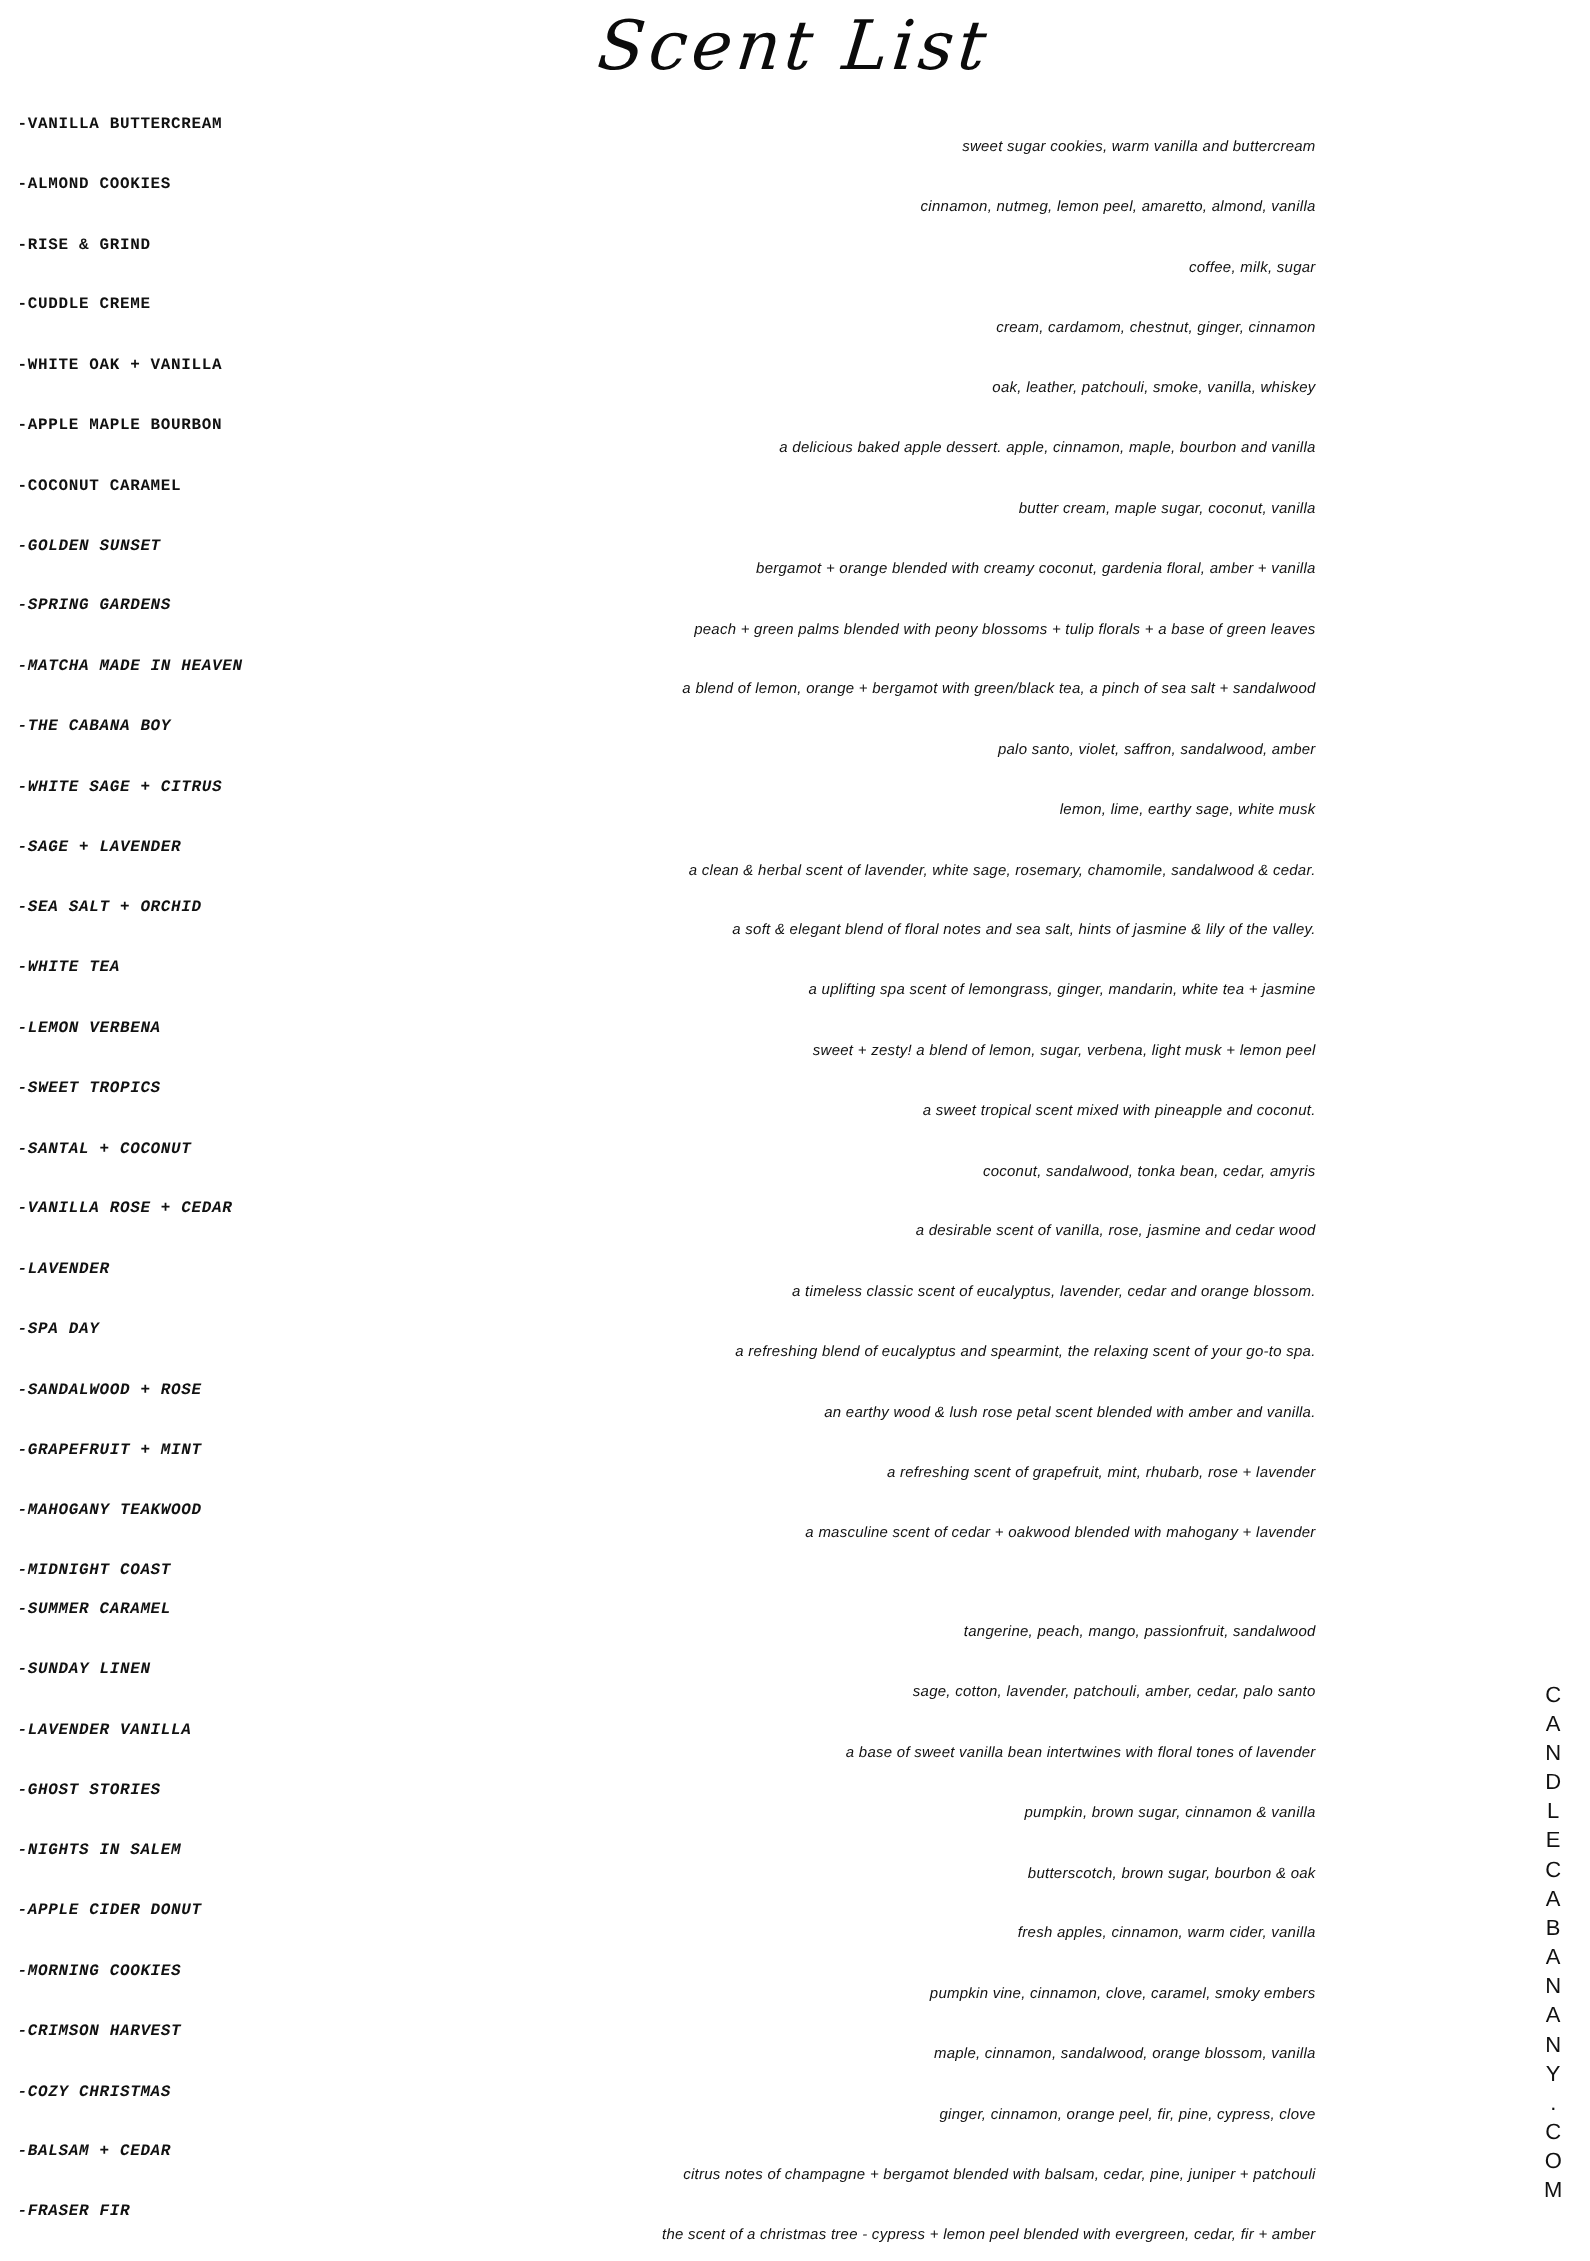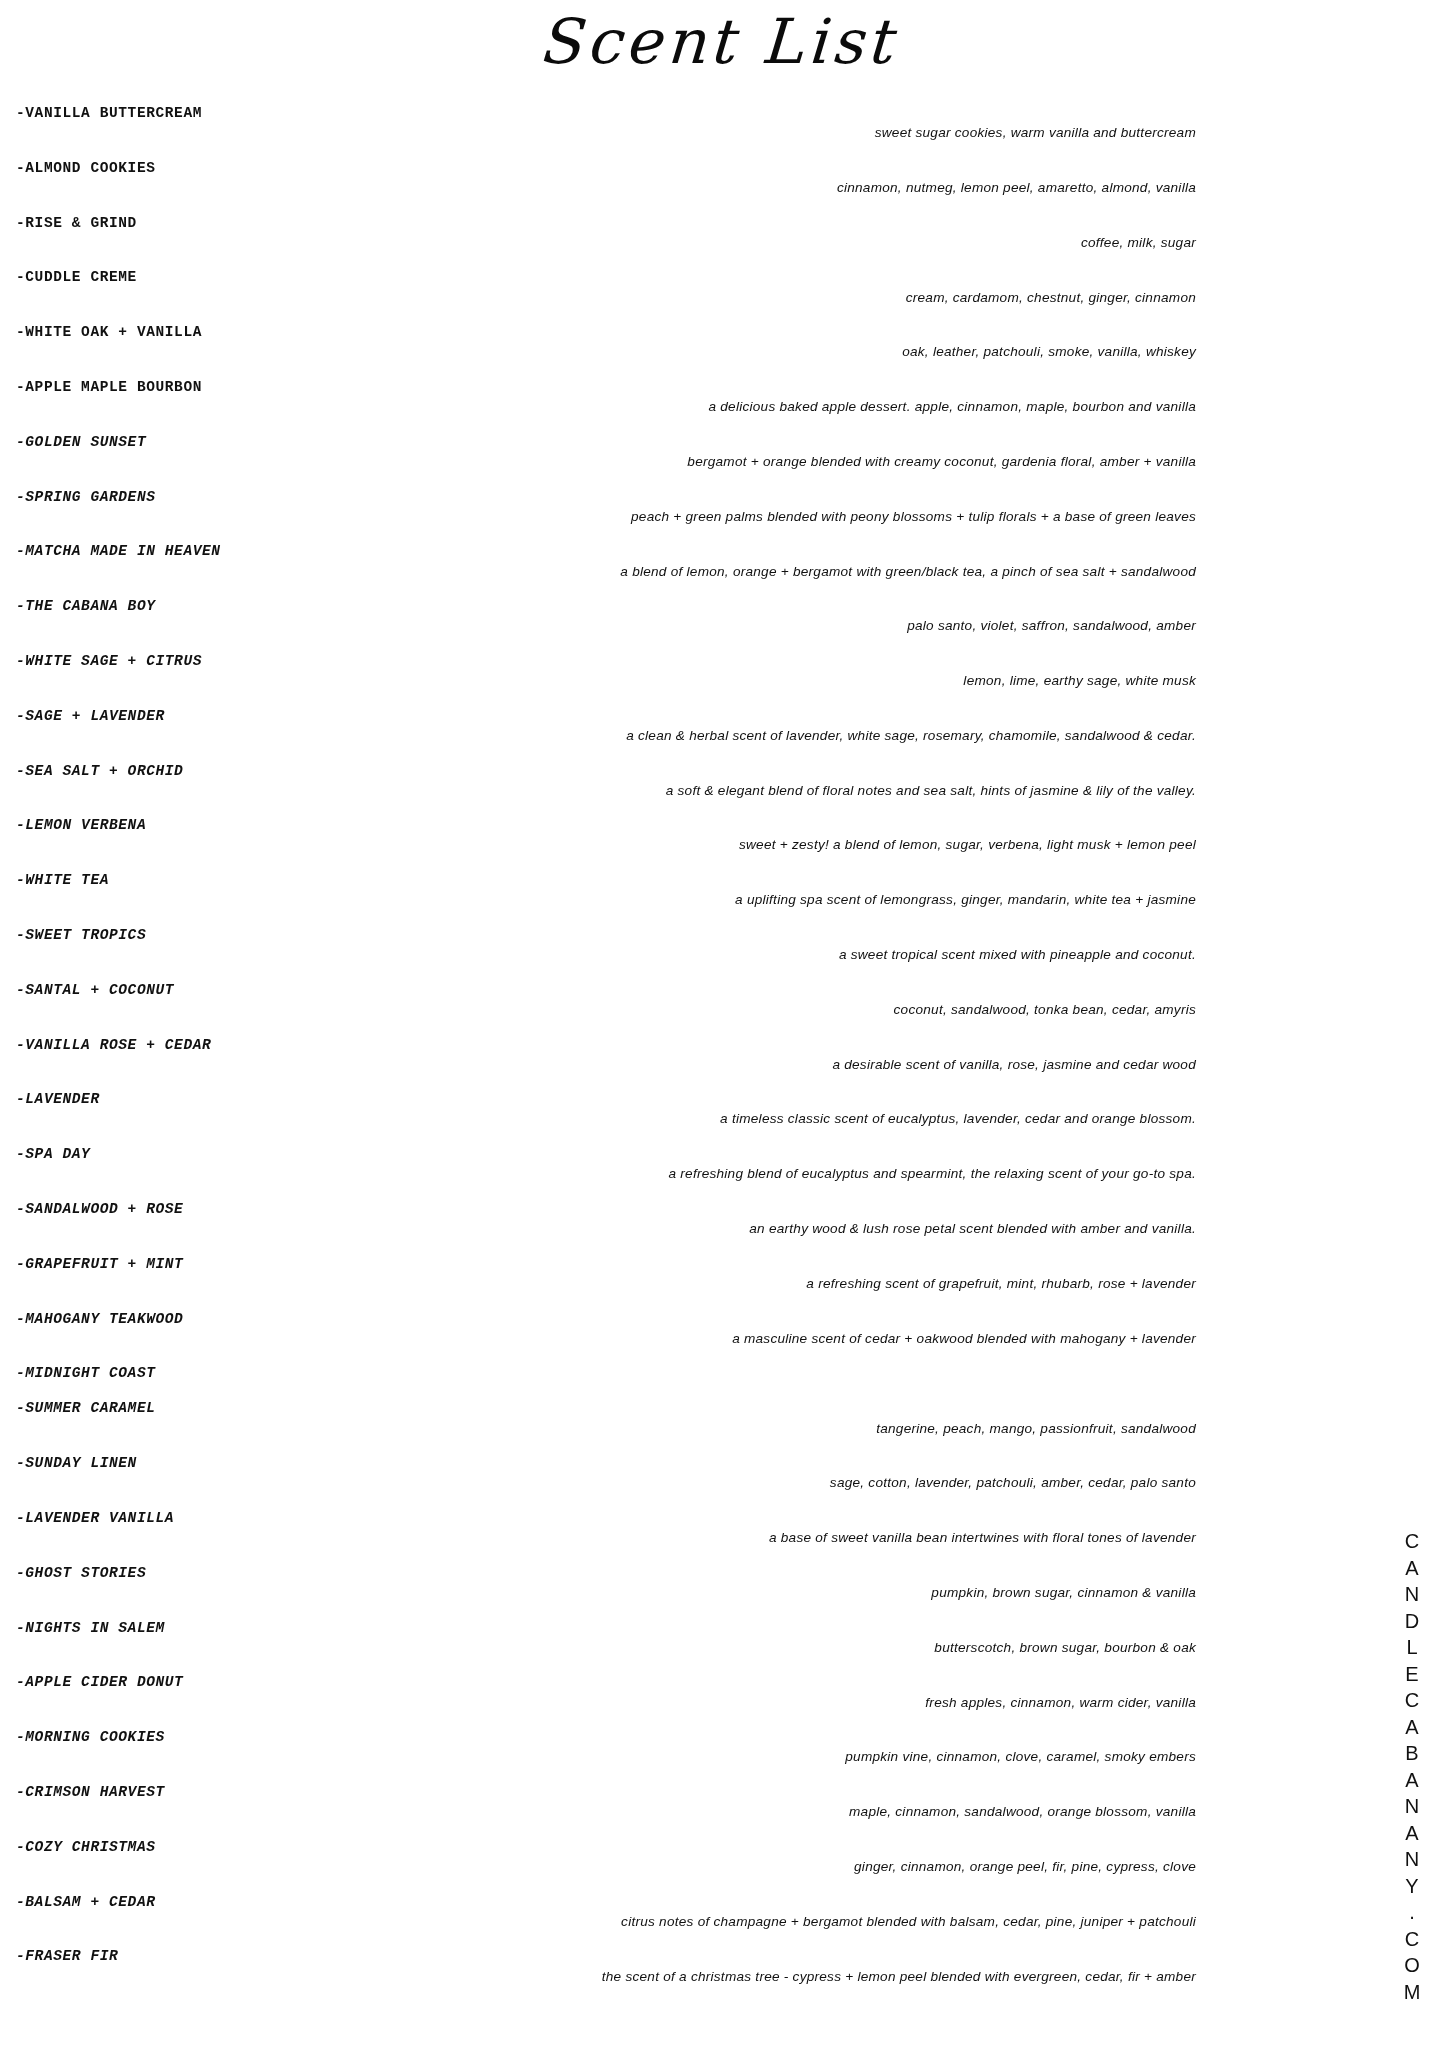--- a/index.html
+++ b/index.html
@@ -120,20 +120,24 @@
         <div class="desc">cream, cardamom, chestnut, ginger, cinnamon</div>
       </div>
       <div class="entry">
         <div class="name">-WHITE OAK + VANILLA</div>
         <div class="desc">oak, leather, patchouli, smoke, vanilla, whiskey</div>
       </div>
       <div class="entry">
         <div class="name">-APPLE MAPLE BOURBON</div>
         <div class="desc">a delicious baked apple dessert. apple, cinnamon, maple, bourbon and vanilla</div>
       </div>
+      <div class="entry">
+        <div class="name">-COCONUT CARAMEL</div>
+        <div class="desc">butter cream, maple sugar, coconut, vanilla</div>
+      </div>
       <div class="entry italic">
         <div class="name">-GOLDEN SUNSET</div>
         <div class="desc">bergamot + orange blended with creamy coconut, gardenia floral, amber + vanilla</div>
       </div>
       <div class="entry italic">
         <div class="name">-SPRING GARDENS</div>
         <div class="desc">peach + green palms blended with peony blossoms + tulip florals + a base of green leaves</div>
       </div>
       <div class="entry italic">
         <div class="name">-MATCHA MADE IN HEAVEN</div>
@@ -149,28 +153,28 @@
       </div>
       <div class="entry italic">
         <div class="name">-SAGE + LAVENDER</div>
         <div class="desc">a clean &amp; herbal scent of lavender, white sage, rosemary, chamomile, sandalwood &amp; cedar.</div>
       </div>
       <div class="entry italic">
         <div class="name">-SEA SALT + ORCHID</div>
         <div class="desc">a soft &amp; elegant blend of floral notes and sea salt, hints of jasmine &amp; lily of the valley.</div>
       </div>
       <div class="entry italic">
+        <div class="name">-WHITE TEA</div>
+        <div class="desc">a uplifting spa scent of lemongrass, ginger, mandarin, white tea + jasmine</div>
+      </div>
+      <div class="entry italic">
         <div class="name">-LEMON VERBENA</div>
         <div class="desc">sweet + zesty! a blend of lemon, sugar, verbena, light musk + lemon peel</div>
       </div>
       <div class="entry italic">
-        <div class="name">-WHITE TEA</div>
-        <div class="desc">a uplifting spa scent of lemongrass, ginger, mandarin, white tea + jasmine</div>
-      </div>
-      <div class="entry italic">
         <div class="name">-SWEET TROPICS</div>
         <div class="desc">a sweet tropical scent mixed with pineapple and coconut.</div>
       </div>
       <div class="entry italic">
         <div class="name">-SANTAL + COCONUT</div>
         <div class="desc">coconut, sandalwood, tonka bean, cedar, amyris</div>
       </div>
       <div class="entry italic">
         <div class="name">-VANILLA ROSE + CEDAR</div>
         <div class="desc">a desirable scent of vanilla, rose, jasmine and cedar wood</div>

